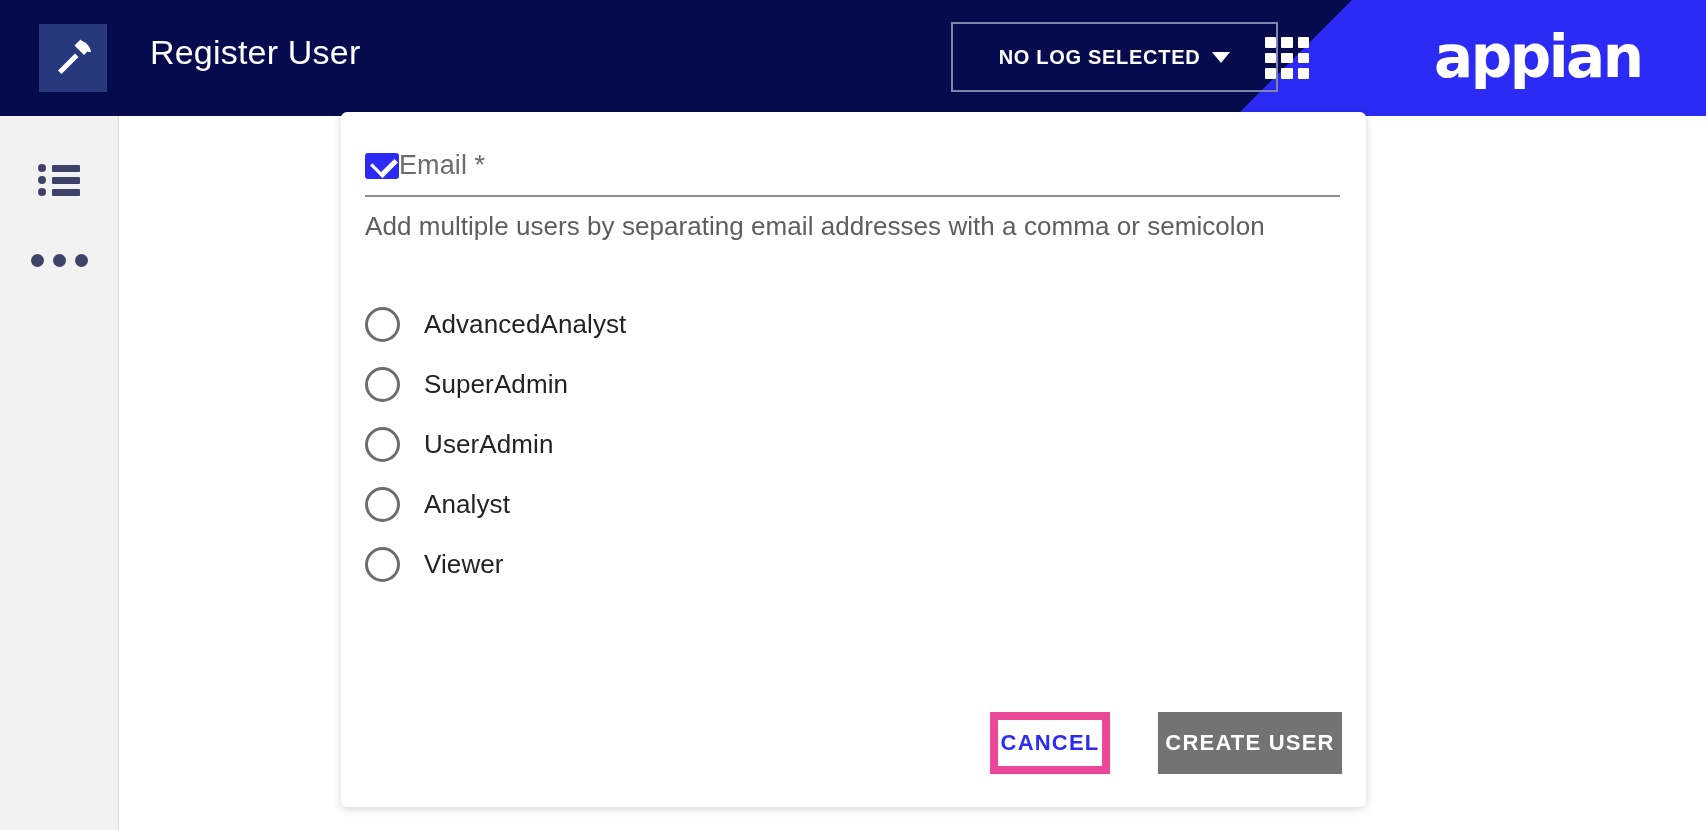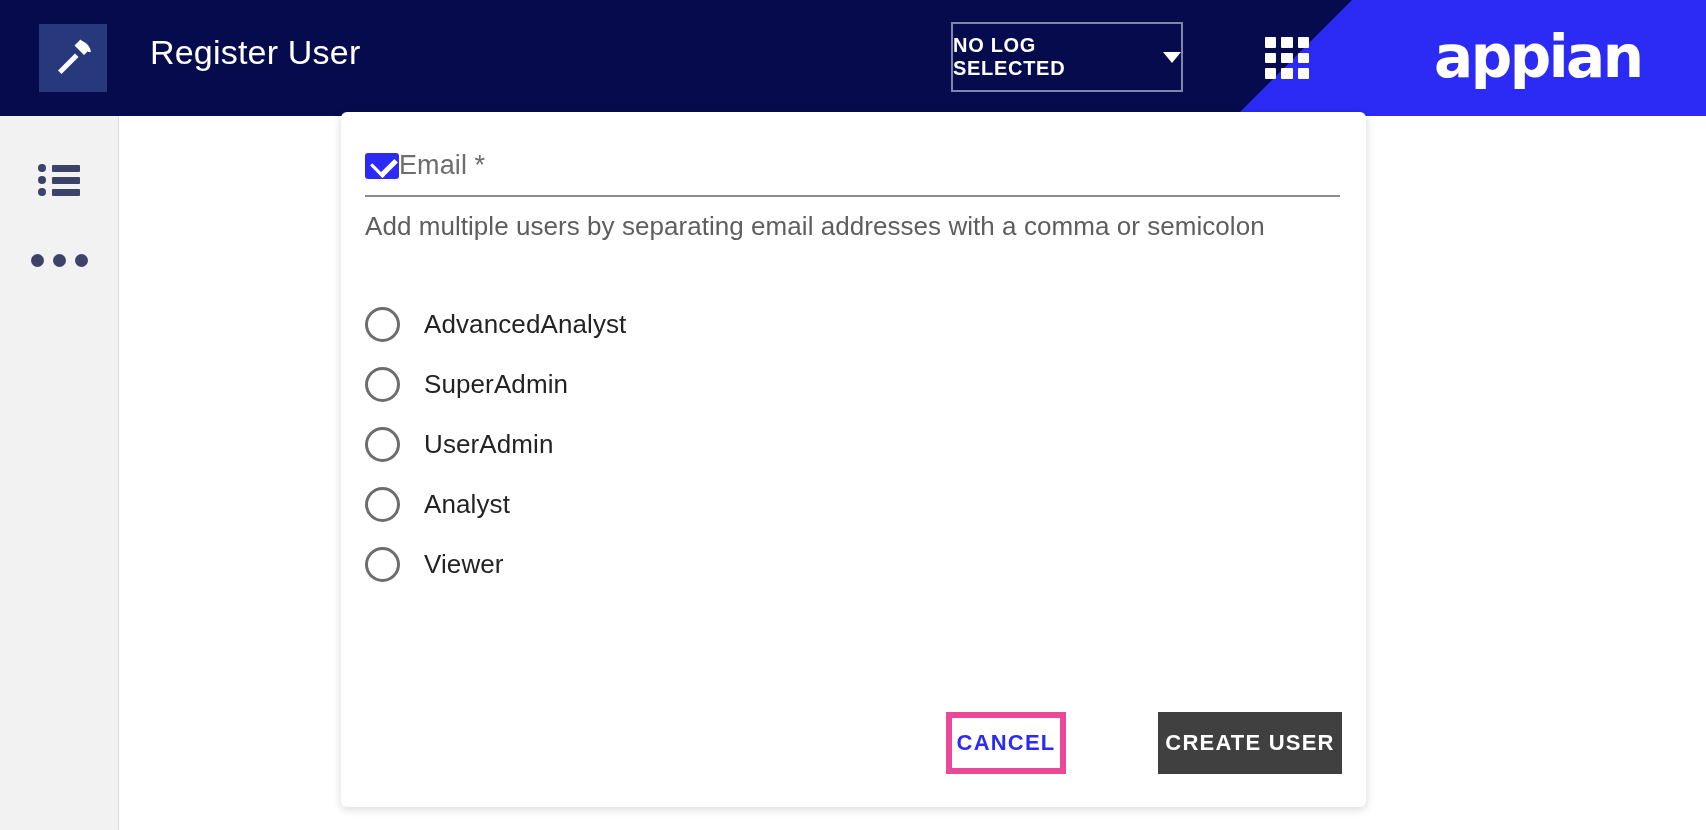--- a/index.html
+++ b/index.html
@@ -58,21 +58,21 @@
     top: 33px;
     color: #ffffff;
     font-size: 34px;
     font-weight: 400;
     letter-spacing: 0.2px;
   }
   .log-select {
     position: absolute;
     left: 951px;
     top: 22px;
-    width: 232px;
+    width: 327px;
     height: 70px;
     border: 2px solid #7f86ad;
     display: flex;
     align-items: center;
     justify-content: center;
     gap: 12px;
     cursor: pointer;
     background: transparent;
   }
   .log-select-label {
@@ -233,27 +233,26 @@
     font-weight: 600;
     letter-spacing: 1.2px;
     cursor: pointer;
     border: none;
     font-family: "Liberation Sans", sans-serif;
   }
   .btn-cancel {
     width: 120px;
     background: #ffffff;
     color: #2b2bf5;
-    border: 6px solid #ec4899;
+    border: 8px solid #ec4899;
   }
   .btn-create {
     width: 184px;
-    background: #404040;
+    background: #737373;
     color: #ffffff;
-    margin-left: 44px;
   }
 </style>
 </head>
 <body>
 
 <div class="header">
 
   <div class="brand-banner">
     <div class="brand-wordmark">appian</div>
   </div>

